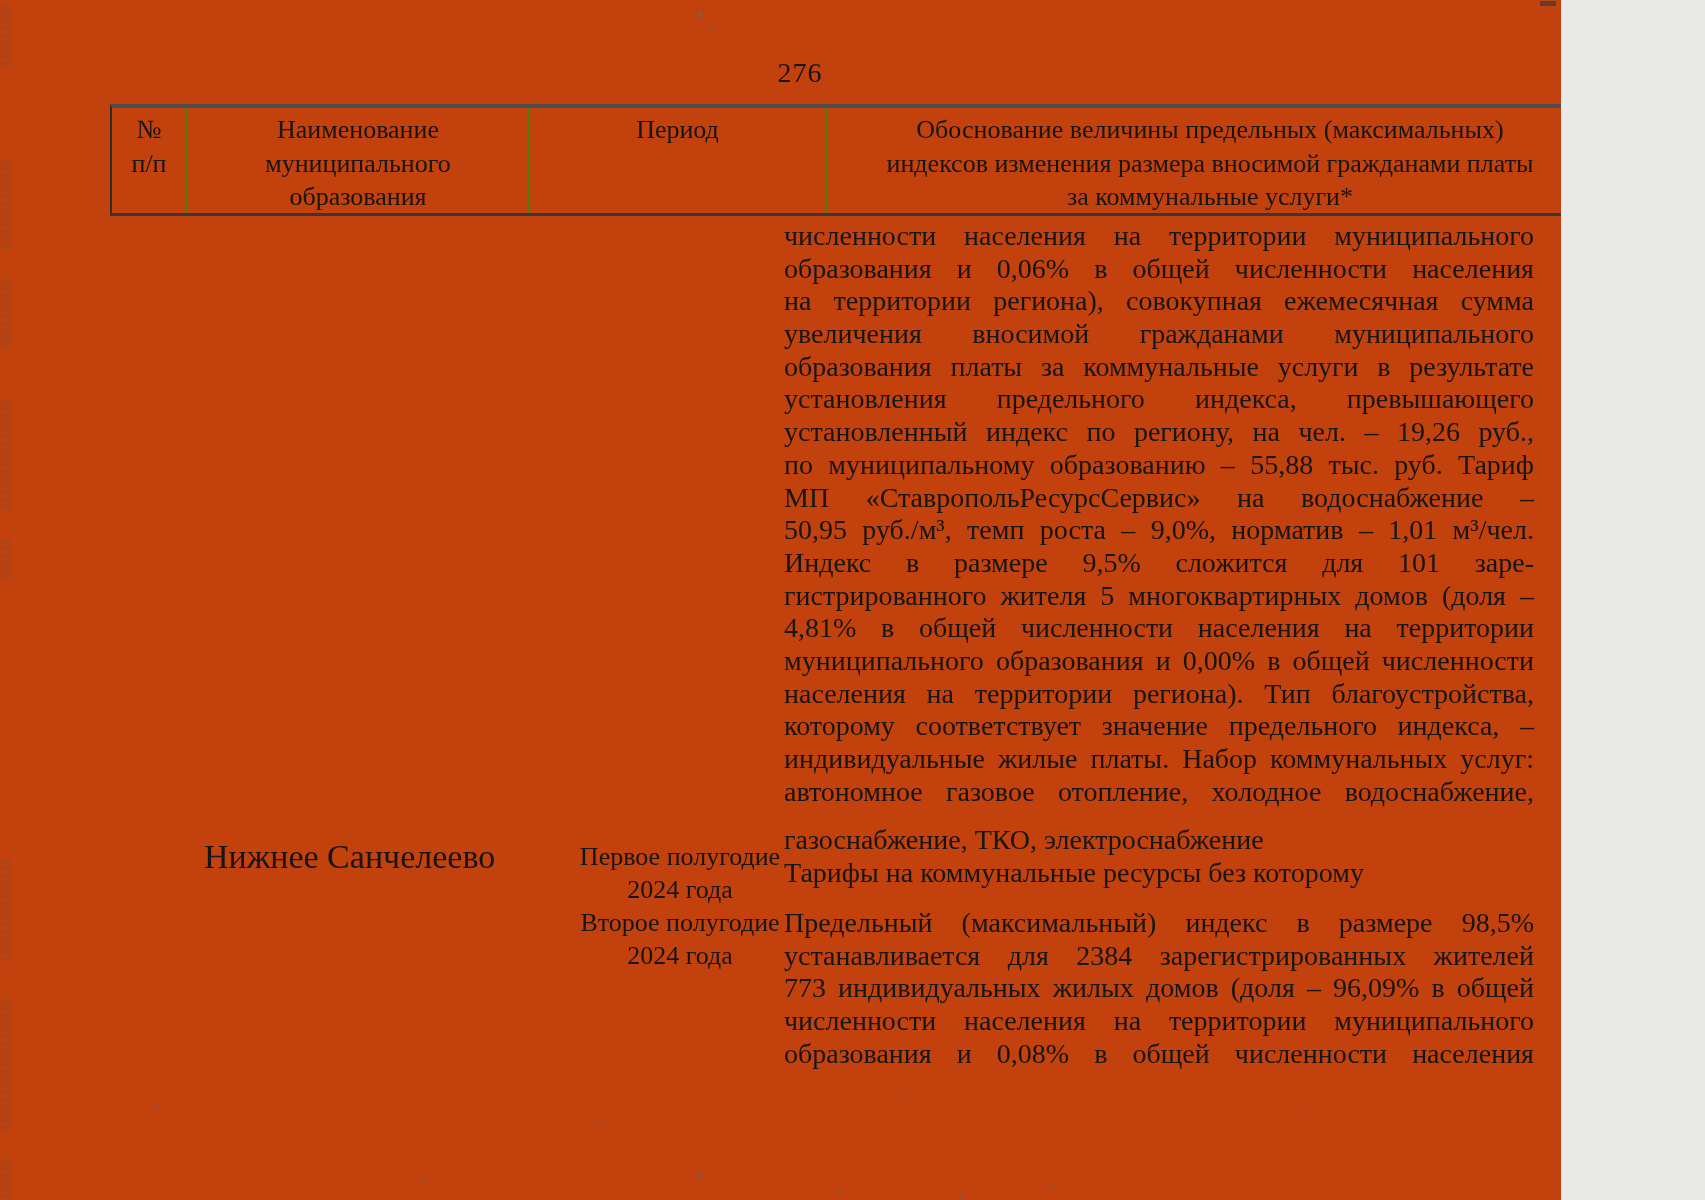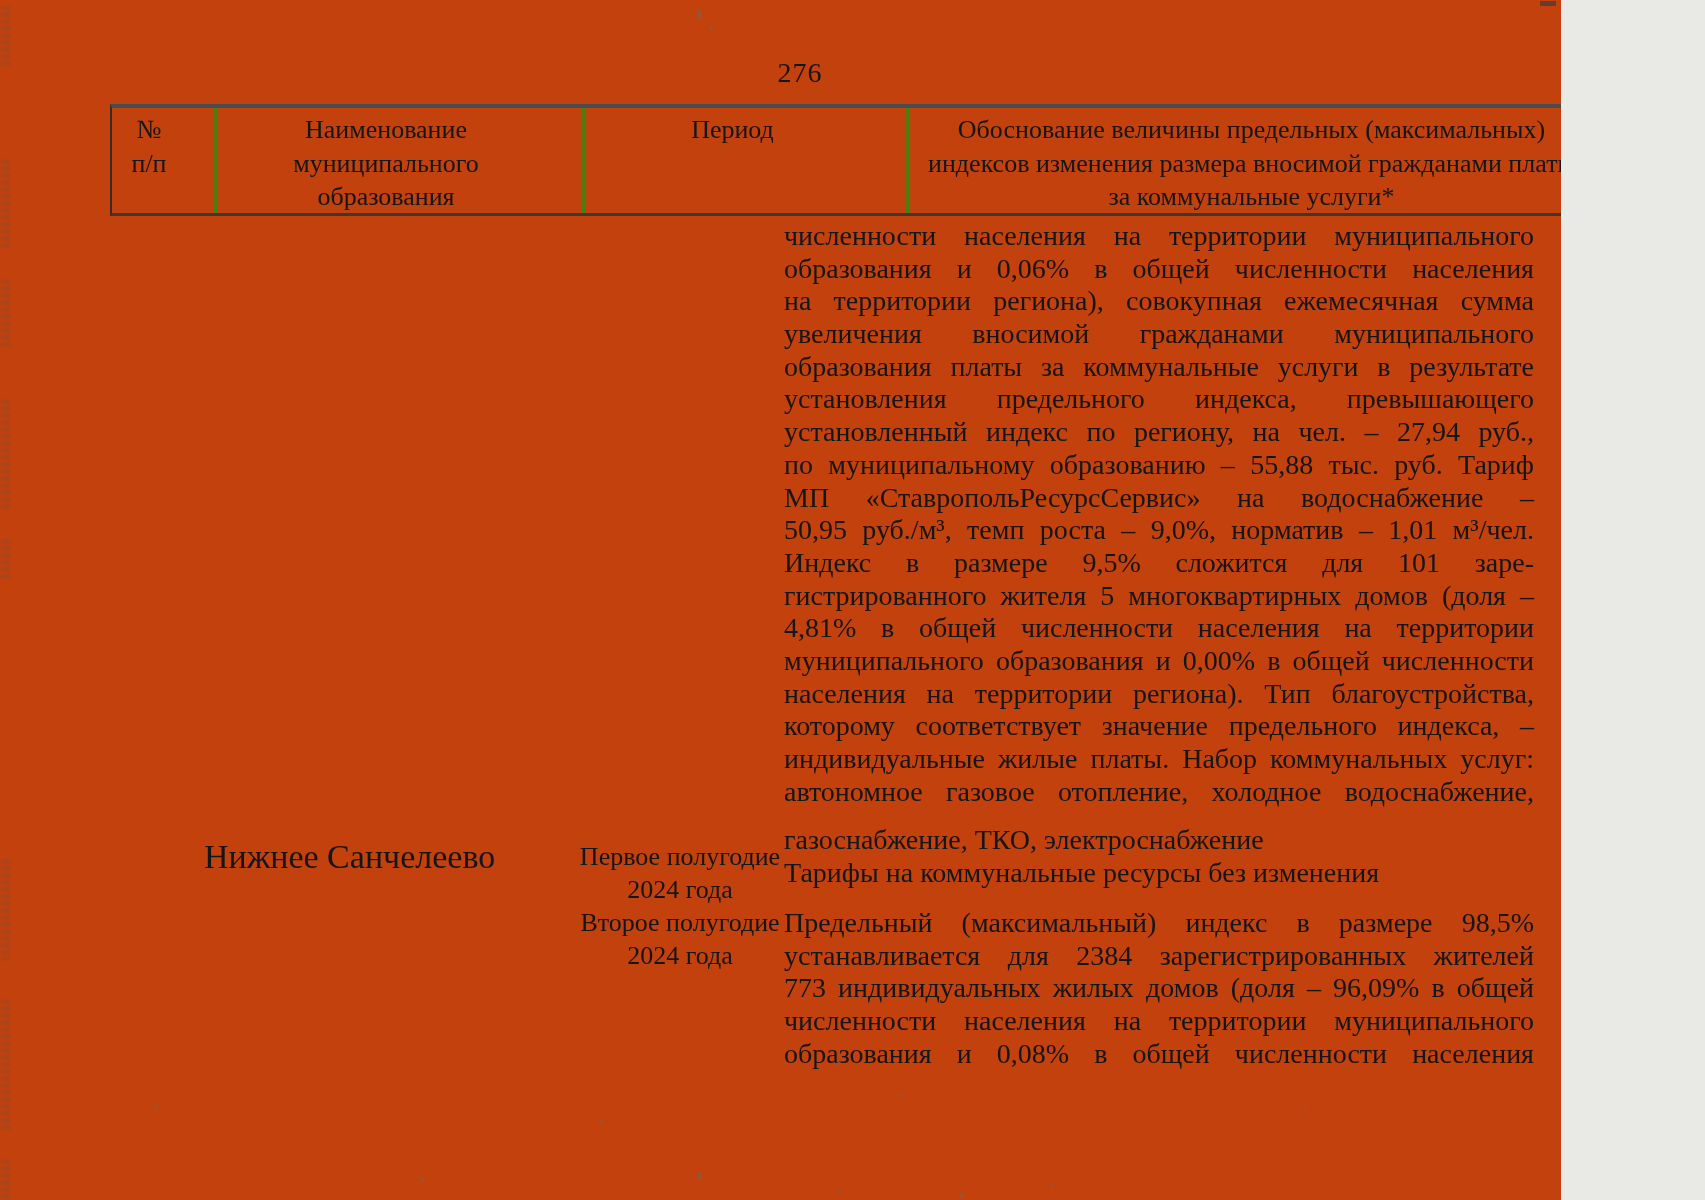--- a/index.html
+++ b/index.html
@@ -26,21 +26,21 @@
     border-bottom:3px solid #383838;
     background:transparent;
   }
   .th{
     box-sizing:border-box;
     padding-top:5px;
     text-align:center;
     font-size:26px;line-height:33.5px;
     white-space:pre-line;
   }
-  .th + .th{border-left:4px solid #4d7c0f;margin-left:27px;}
+  .th + .th{border-left:2px solid #4d7c0f;}
   .th.c1{width:74px;}
   .th.c2{width:342px;}
   .th.c3{width:297px;}
   .th.c4{flex:1;}
   
   .col4block{
     position:absolute;left:784px;width:750px;
     font-size:28px;line-height:32.7px;
   }
   .jl{
@@ -88,40 +88,40 @@
 за коммунальные услуги*</div>
   </div>
 
   <div class="col4block" style="top:220px">
     <div class="jl">численности населения на территории муниципального</div>
     <div class="jl">образования и 0,06% в общей численности населения</div>
     <div class="jl">на территории региона), совокупная ежемесячная сумма</div>
     <div class="jl">увеличения вносимой гражданами муниципального</div>
     <div class="jl">образования платы за коммунальные услуги в результате</div>
     <div class="jl">установления предельного индекса, превышающего</div>
-    <div class="jl">установленный индекс по региону, на чел. – 27,94 руб.,</div>
+    <div class="jl">установленный индекс по региону, на чел. – 19,26 руб.,</div>
     <div class="jl">по муниципальному образованию – 55,88 тыс. руб. Тариф</div>
     <div class="jl">МП «СтавропольРесурсСервис» на водоснабжение –</div>
     <div class="jl">50,95 руб./м³, темп роста – 9,0%, норматив – 1,01 м³/чел.</div>
     <div class="jl">Индекс в размере 9,5% сложится для 101 заре-</div>
     <div class="jl">гистрированного жителя 5 многоквартирных домов (доля –</div>
     <div class="jl">4,81% в общей численности населения на территории</div>
     <div class="jl">муниципального образования и 0,00% в общей численности</div>
     <div class="jl">населения на территории региона). Тип благоустройства,</div>
     <div class="jl">которому соответствует значение предельного индекса, –</div>
     <div class="jl">индивидуальные жилые платы. Набор коммунальных услуг:</div>
     <div class="jl">автономное газовое отопление, холодное водоснабжение,</div>
     <div class="jl end">газоснабжение, ТКО, электроснабжение</div>
   </div>
 
   <div class="name">Нижнее Санчелеево</div>
   <div class="period p1">Первое полугодие
 2024 года</div>
   <div class="col4block" style="top:841px">
-    <div class="jl end">Тарифы на коммунальные ресурсы без изменения</div>
+    <div class="jl end">Тарифы на коммунальные ресурсы без которому</div>
   </div>
 
   <div class="period p2">Второе полугодие
 2024 года</div>
   <div class="col4block" style="top:907px">
     <div class="jl">Предельный (максимальный) индекс в размере 98,5%</div>
     <div class="jl">устанавливается для 2384 зарегистрированных жителей</div>
     <div class="jl">773 индивидуальных жилых домов (доля – 96,09% в общей</div>
     <div class="jl">численности населения на территории муниципального</div>
     <div class="jl">образования и 0,08% в общей численности населения</div>

